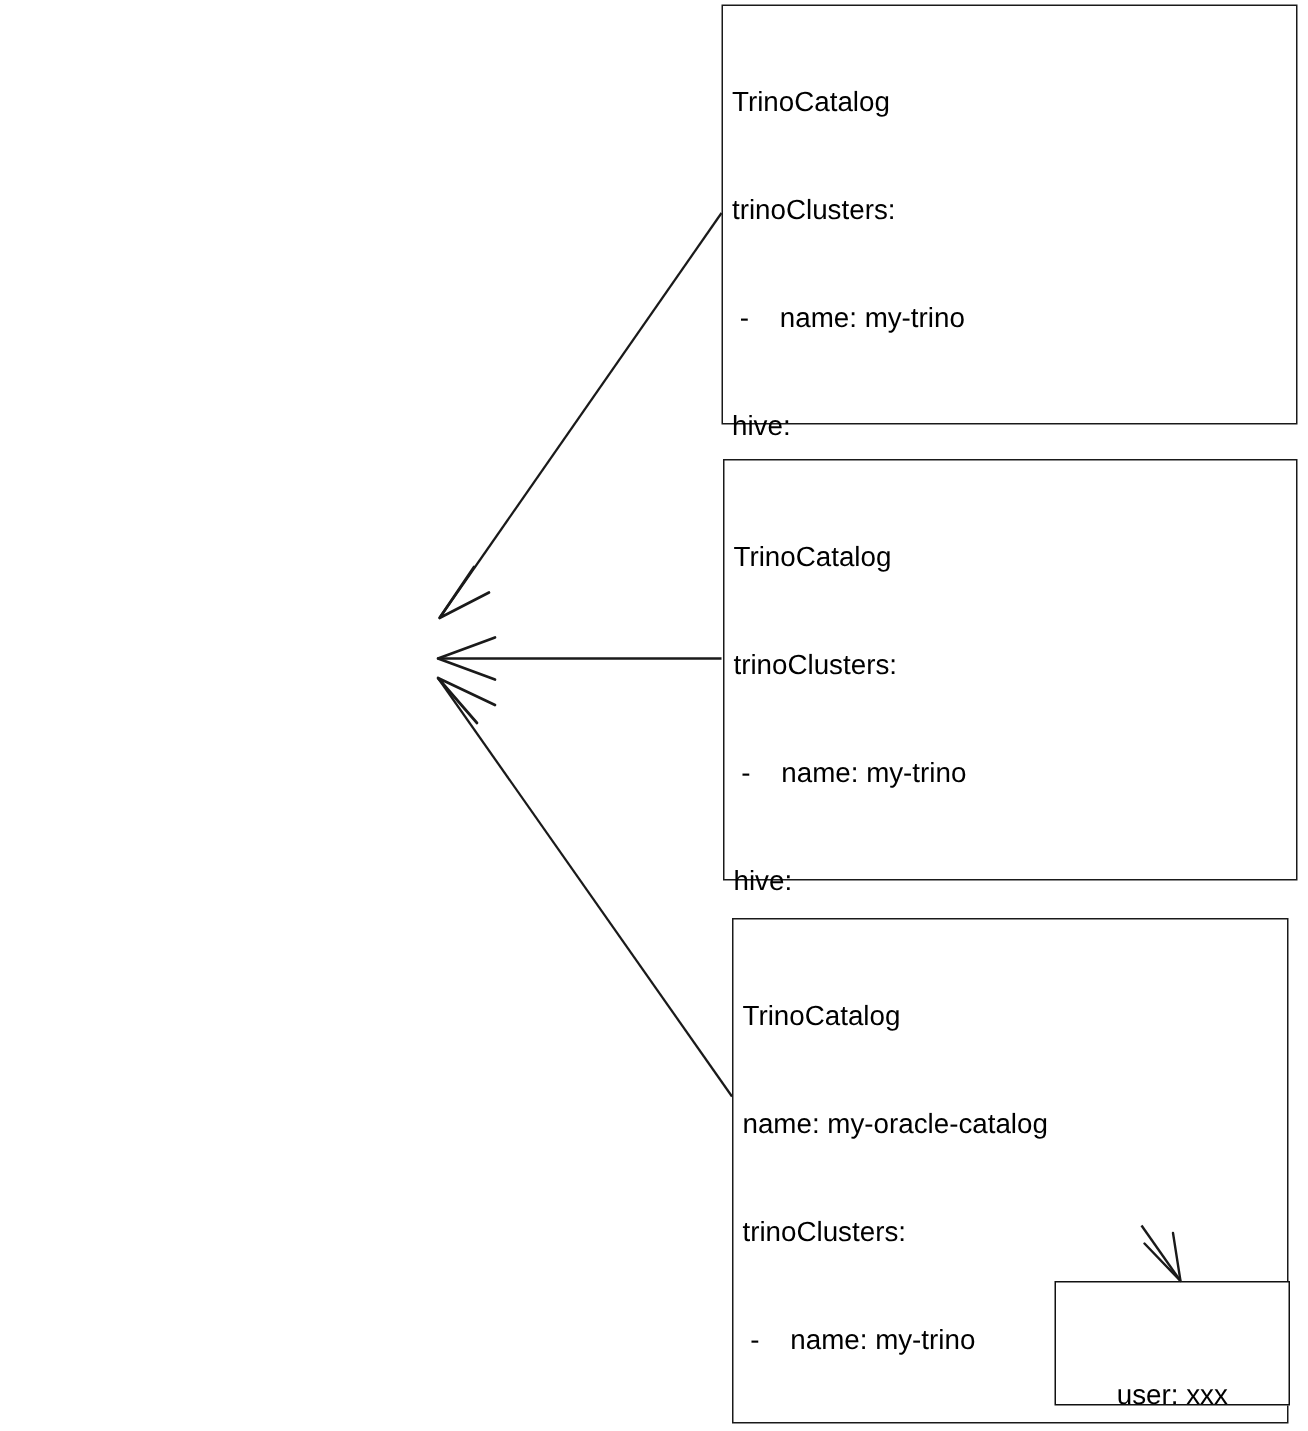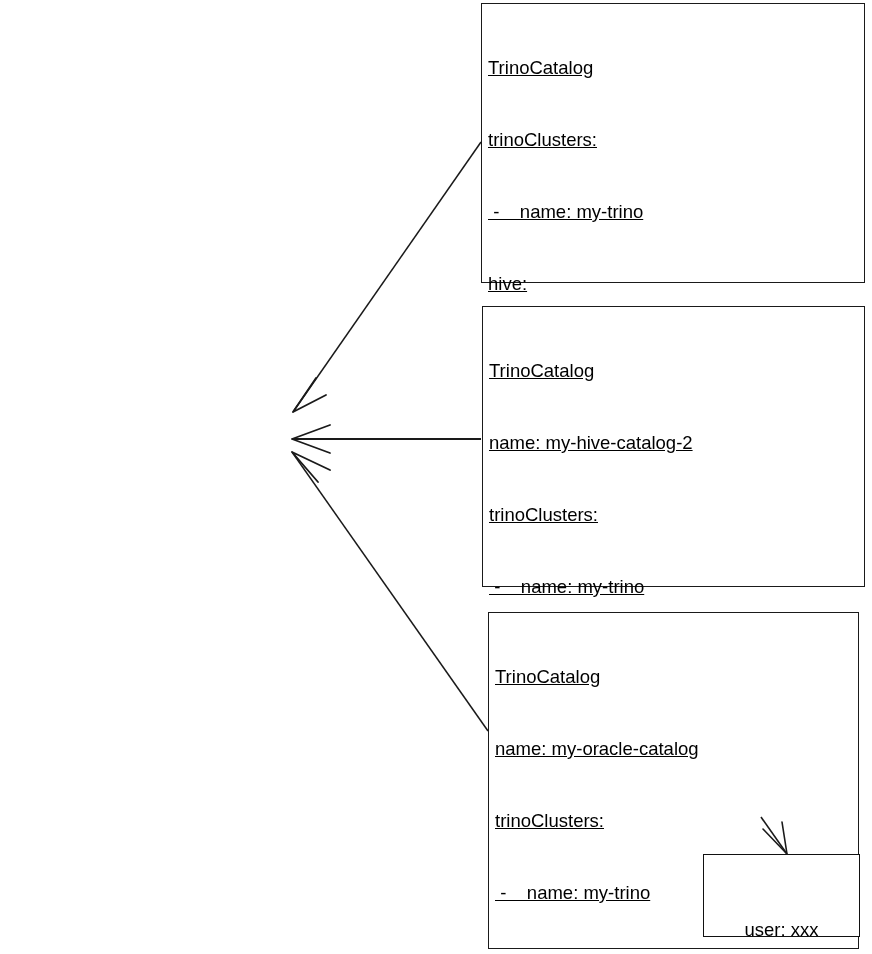--- a/index.html
+++ b/index.html
@@ -27,21 +27,20 @@
     top: 4px;
     right: 2px;
     font-size: 18.5px;
     line-height: 24px;
     color: #000000;
     white-space: pre;
   }
   .box-text .line {
     display: block;
     white-space: pre;
-    text-decoration: underline;
   }
   .secret-box {
     position: absolute;
     box-sizing: border-box;
     border: 1.8px solid #111111;
     background: #ffffff;
     padding-left: 34px;
   }
   .secret-text {
     position: absolute;
@@ -83,21 +82,20 @@
       <span class="line">   s3: # S3ConnnectionSpec</span>
       <span class="line">      inline:</span>
       <span class="line">         host: minio</span>
       <span class="line">   metastore: # whatever</span>
     </div>
   </div>
 
   <div class="box" style="left:482px; top:306px; width:383px; height:281px;">
     <div class="box-text">
       <span class="line">TrinoCatalog</span>
-      <span class="line">name: my-hive-catalog-2</span>
       <span class="line">trinoClusters:</span>
       <span class="line"> -    name: my-trino</span>
       <span class="line">hive:</span>
       <span class="line">   hdfs:</span>
       <span class="line">      # TBD</span>
       <span class="line">   metastore: # whatever</span>
     </div>
   </div>
 
   <div class="box" style="left:488px; top:612px; width:371px; height:337px;">

